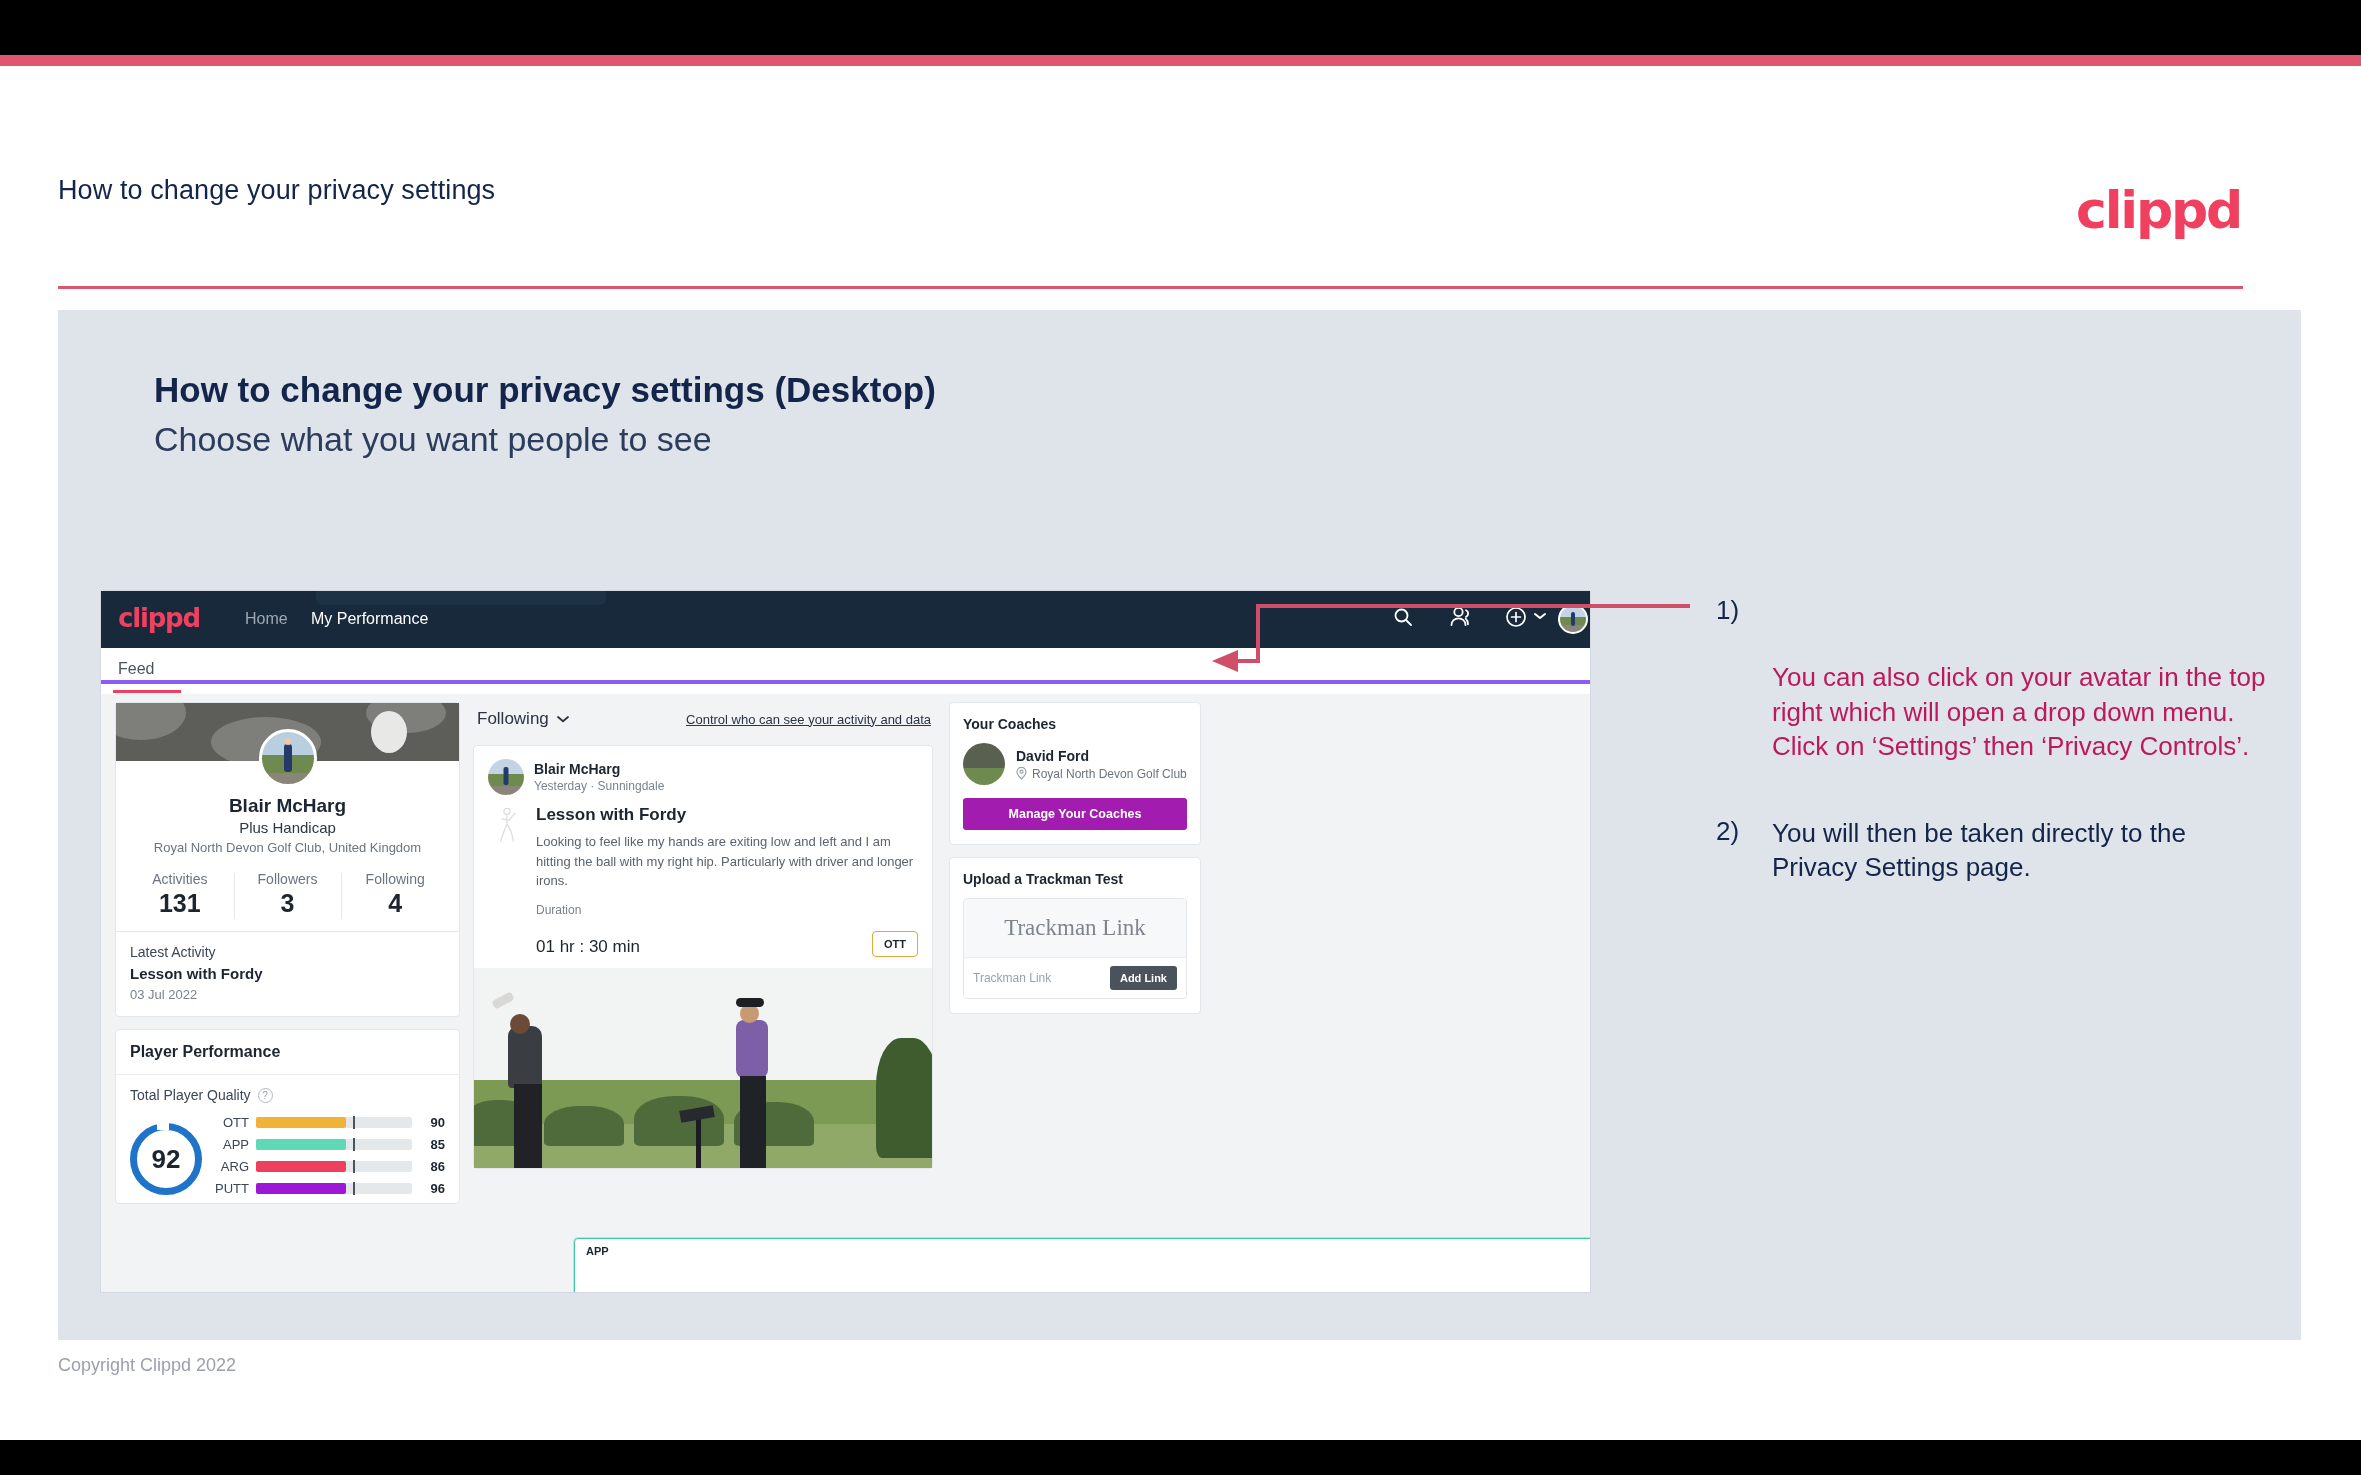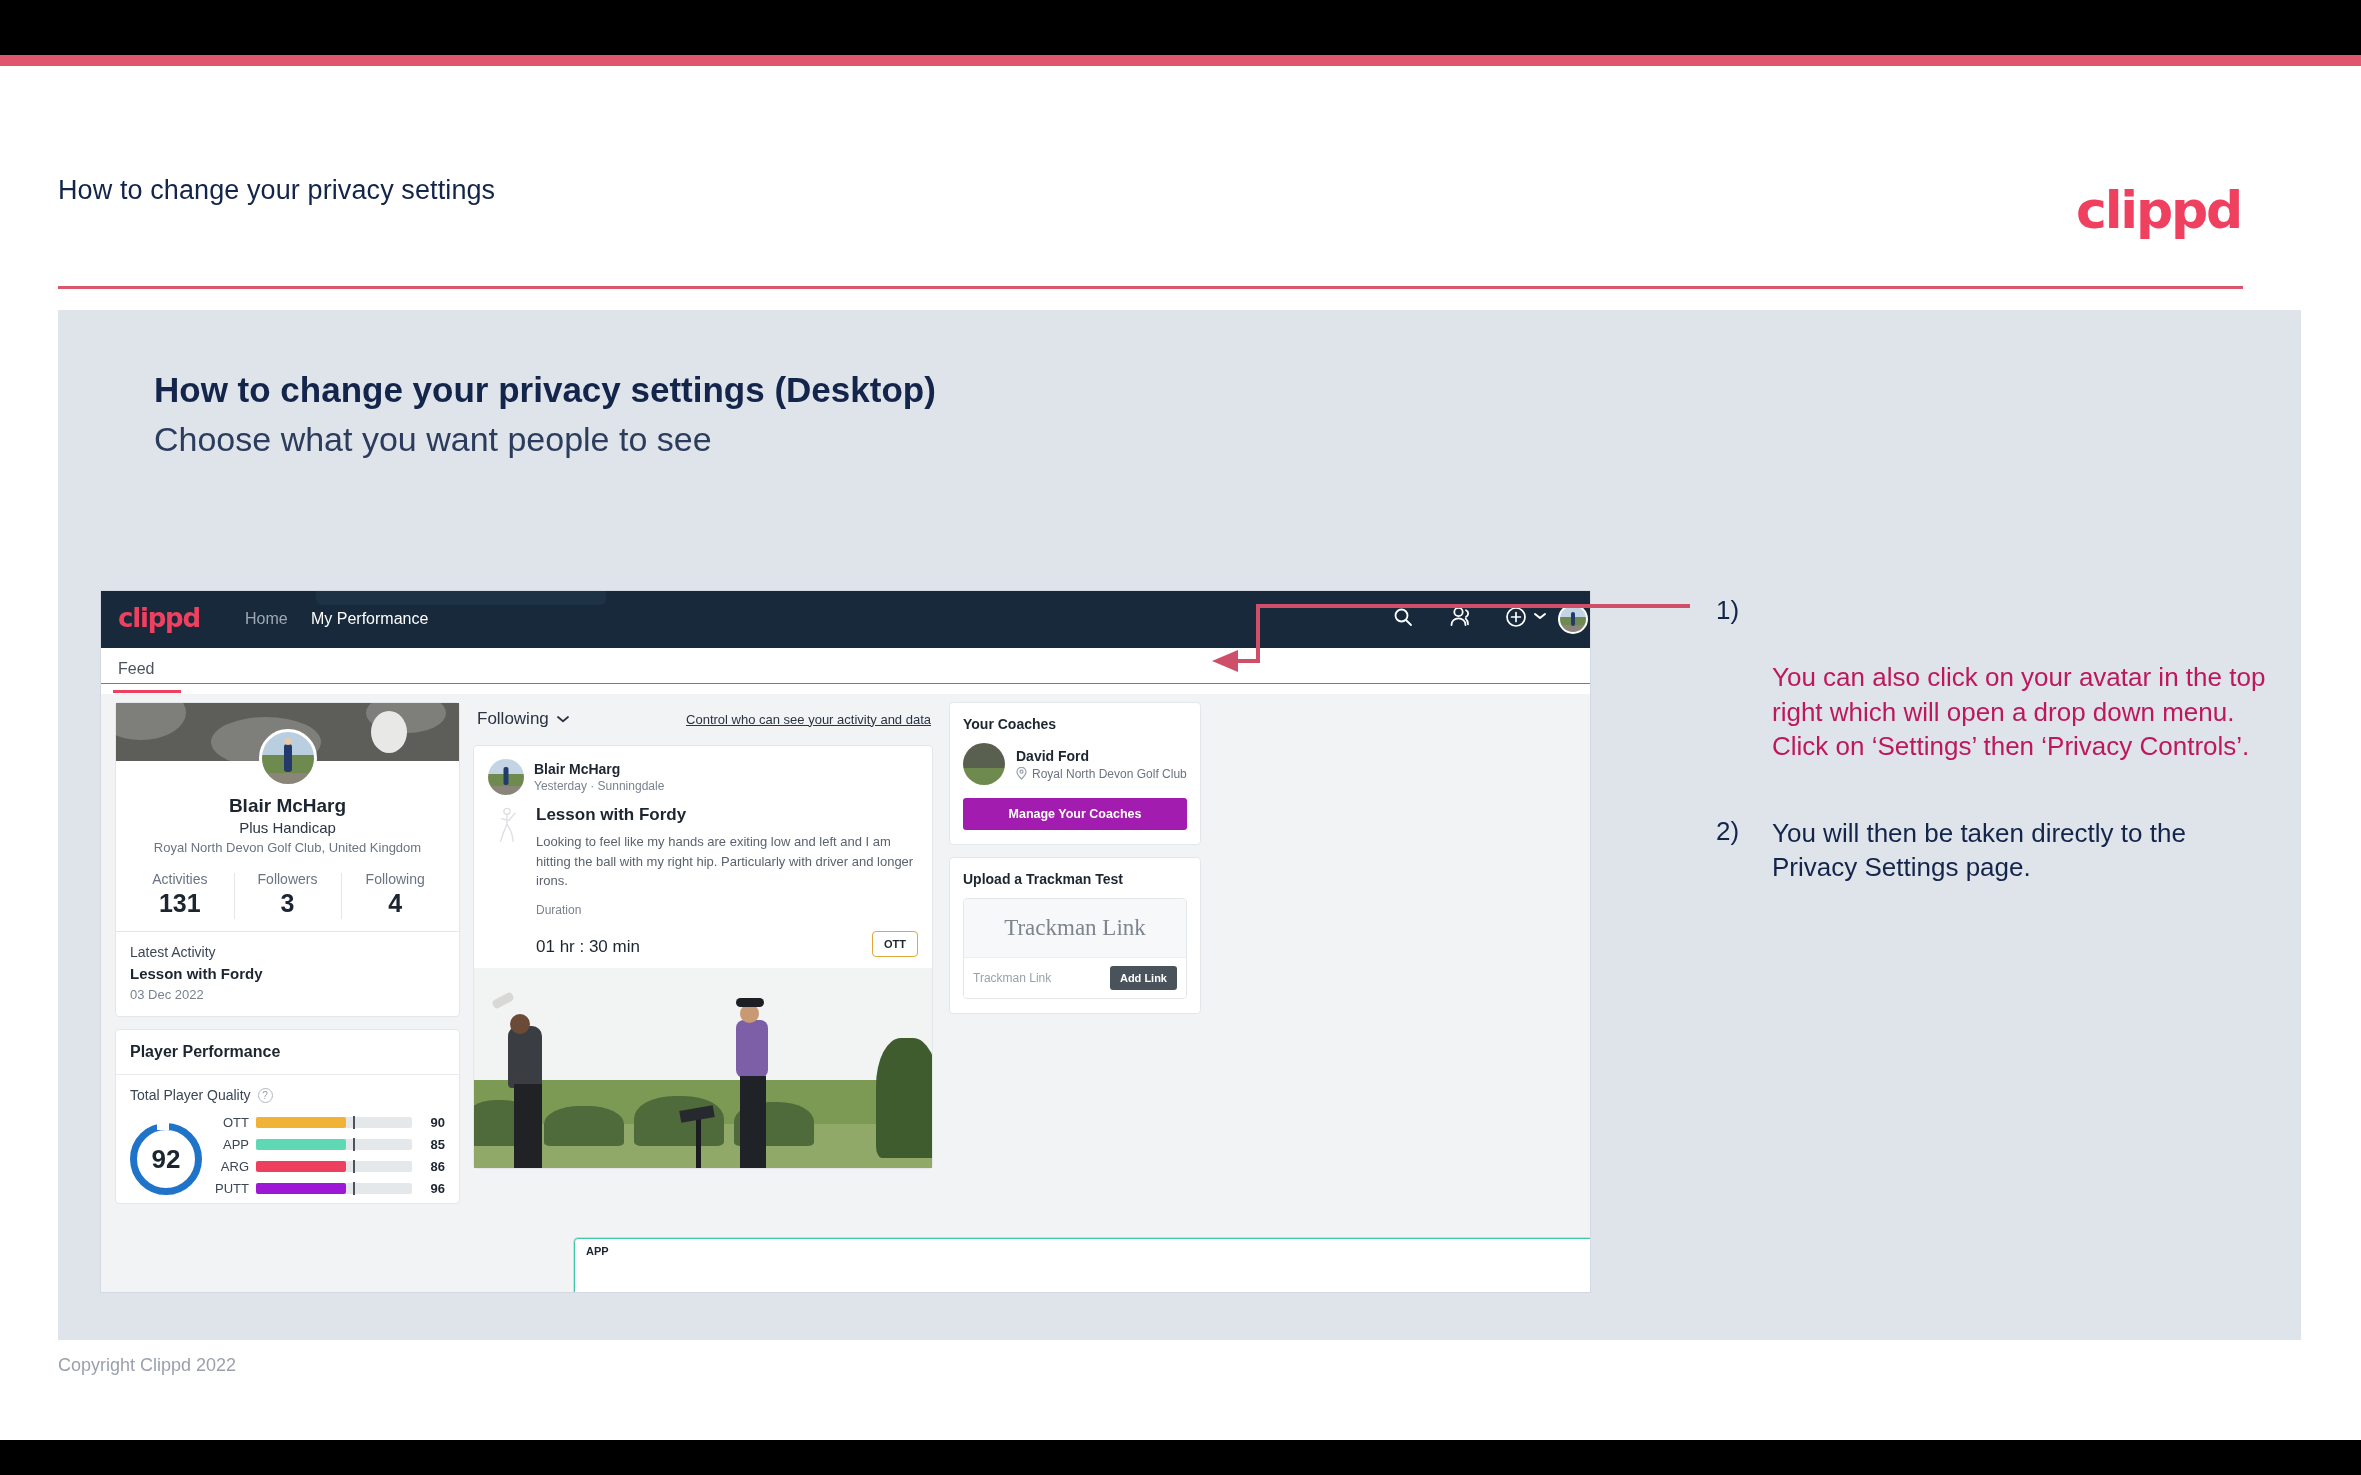--- a/index.html
+++ b/index.html
@@ -32,21 +32,21 @@
   .nav .brand { position:absolute; left:17px; top:12px; font-size:26px; font-weight:bold; color:#ef4060;
                 letter-spacing:-1.2px; font-family:"DejaVu Sans", sans-serif; }
   .nav .nlink { position:absolute; top:19px; font-size:16px; color:#cfd6de; }
   .nav .nlink.home { left:144px; color:#9fa9b4; }
   .nav .nlink.perf { left:210px; color:#ffffff; }
   .nav .nicon { position:absolute; top:14px; }
   .nav .shadowbar { position:absolute; left:215px; top:0; width:290px; height:14px; background:#1e3246; border-radius:0 0 6px 6px; }
 
   .icon-svg { display:block; }
 
-  .tabs { position:absolute; left:0; top:57px; width:1489px; height:36px; background:#fff; border-bottom:1px solid #8b5cf6; }
+  .tabs { position:absolute; left:0; top:57px; width:1489px; height:36px; background:#fff; border-bottom:4px solid #8b5cf6; }
   .tab { position:absolute; left:17px; top:12px; font-size:16px; color:#4a5460; }
   .tab-underline { position:absolute; left:12px; top:42px; width:68px; height:3px; background:#ef4060; }
 
   .body-area { position:absolute; left:0; top:103px; width:1489px; height:598px; background:#f1f3f5; }
 
   
   .col-left { position:absolute; left:14px; top:8px; width:345px; }
   .card { background:#fff; border:1px solid #e4e7ea; border-radius:4px; }
 
   .pcard-banner { height:58px; background:#5d5e5a; position:relative; overflow:hidden; }
@@ -238,21 +238,21 @@
               <div class="pstat">
                 <div class="lbl">Following</div>
                 <div class="val">4</div>
               </div>
             </div>
           </div>
           <div class="pdiv"></div>
           <div class="platest">
             <div class="l1">Latest Activity</div>
             <div class="l2">Lesson with Fordy</div>
-            <div class="l3">03 Dec 2022</div>
+            <div class="l3">03 Jul 2022</div>
           </div>
         </div>
 
         <div class="card" style="margin-top:12px">
           <div class="perf-head">Player Performance</div>
           <div class="perf-body">
             <div class="tpq">
               <span>Total Player Quality</span>
               <span class="qmark">?</span>
             </div>

